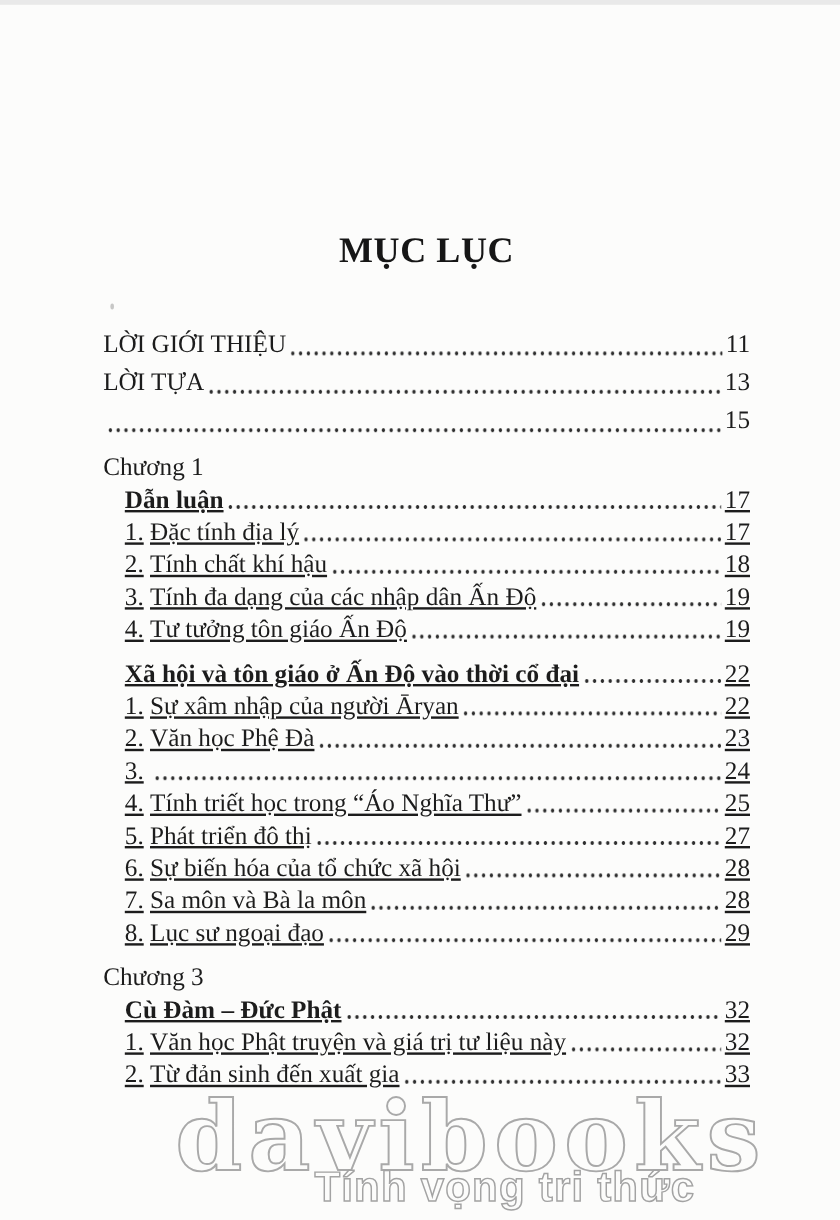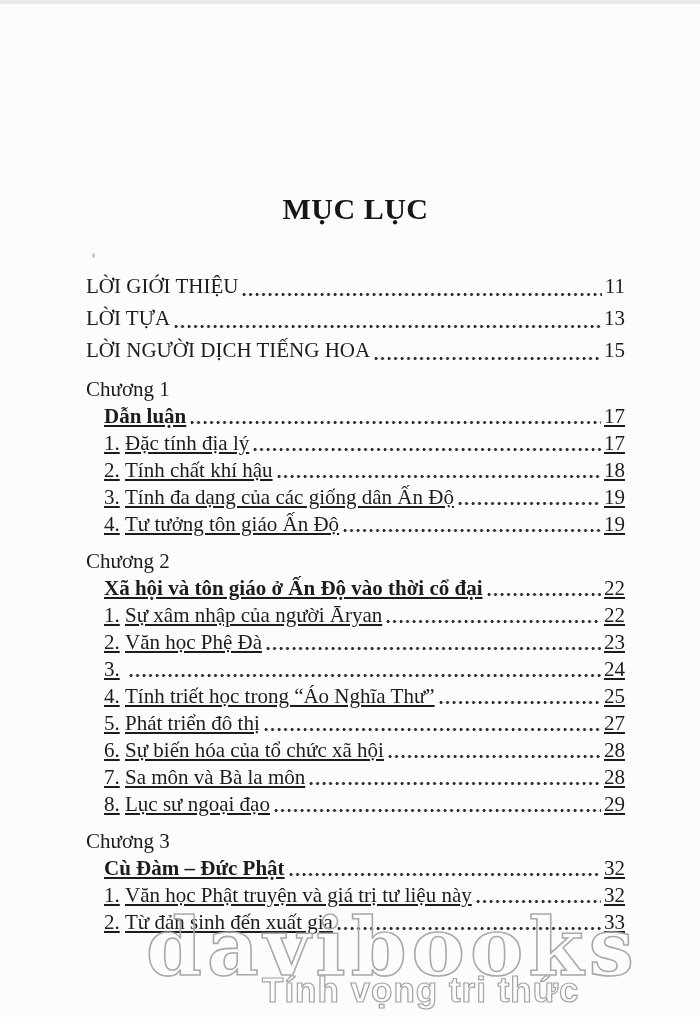--- a/index.html
+++ b/index.html
@@ -112,21 +112,20 @@
       <span class="lbl">LỜI GIỚI THIỆU</span>
       <span class="dots"></span>
       <span class="pg">11</span>
     </div>
     <div class="row">
       <span class="lbl">LỜI TỰA</span>
       <span class="dots"></span>
       <span class="pg">13</span>
     </div>
     <div class="row">
-      <span class="lbl">LỜI NGƯỜI DỊCH TIẾNG HOA</span>
       <span class="dots"></span>
       <span class="pg">15</span>
     </div>
 
     <section class="chapter">
       <div class="chapter-label">Chương 1</div>
       <div class="row title-row">
         <span class="lbl">Dẫn luận</span>
         <span class="dots"></span>
         <span class="pg">17</span>
@@ -138,34 +137,33 @@
         <span class="pg">17</span>
       </div>
       <div class="row">
         <span class="num">2.</span>
         <span class="lbl">Tính chất khí hậu</span>
         <span class="dots"></span>
         <span class="pg">18</span>
       </div>
       <div class="row">
         <span class="num">3.</span>
-        <span class="lbl">Tính đa dạng của các giống dân Ấn Độ</span>
+        <span class="lbl">Tính đa dạng của các nhập dân Ấn Độ</span>
         <span class="dots"></span>
         <span class="pg">19</span>
       </div>
       <div class="row">
         <span class="num">4.</span>
         <span class="lbl">Tư tưởng tôn giáo Ấn Độ</span>
         <span class="dots"></span>
         <span class="pg">19</span>
       </div>
     </section>
 
     <section class="chapter">
-      <div class="chapter-label">Chương 2</div>
       <div class="row title-row">
         <span class="lbl">Xã hội và tôn giáo ở Ấn Độ vào thời cổ đại</span>
         <span class="dots"></span>
         <span class="pg">22</span>
       </div>
       <div class="row">
         <span class="num">1.</span>
         <span class="lbl">Sự xâm nhập của người Āryan</span>
         <span class="dots"></span>
         <span class="pg">22</span>

